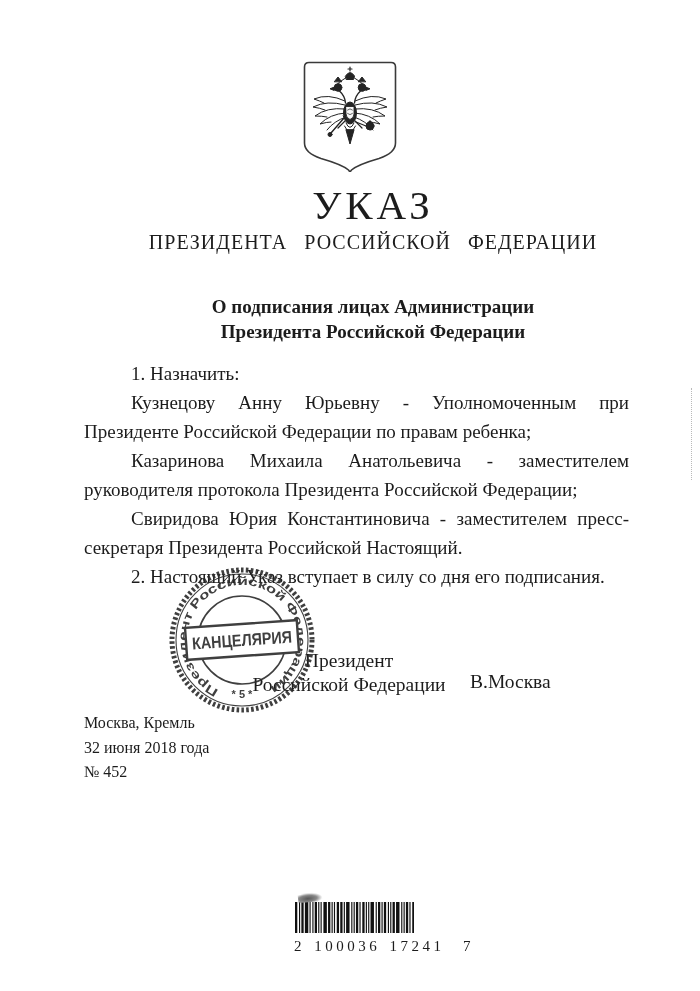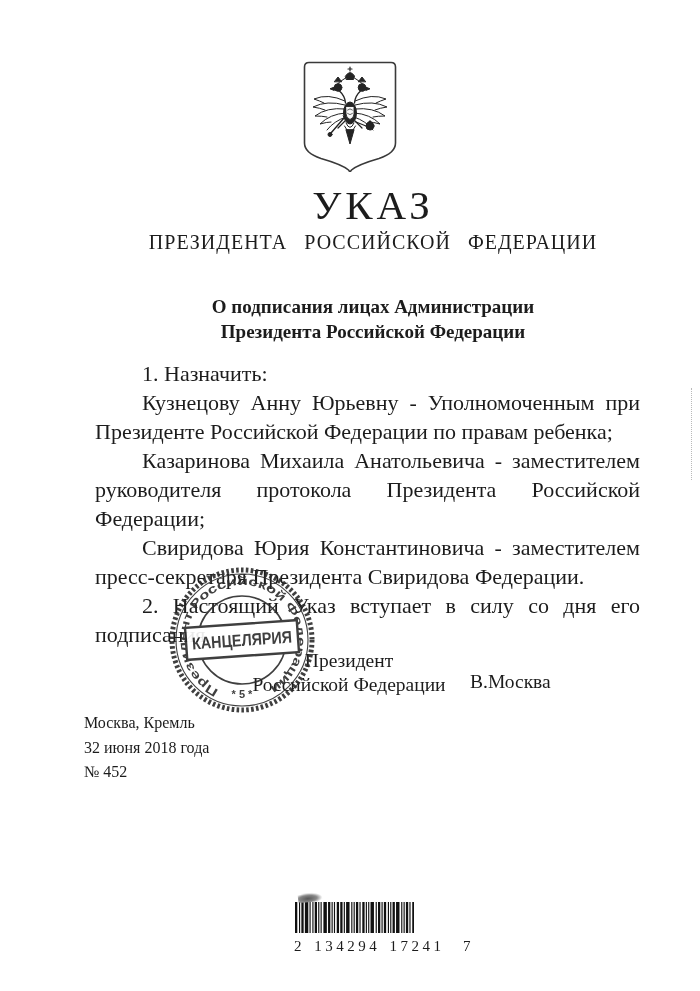--- a/index.html
+++ b/index.html
@@ -21,21 +21,21 @@
   .issuer{
     position:absolute;left:0;top:231px;width:100%;
     text-align:center;font-size:20px;letter-spacing:1px;word-spacing:11px;
   }
   .subject{
     position:absolute;left:0;top:294px;width:100%;
     text-align:center;font-weight:bold;font-size:19px;line-height:25px;
   }
   .body-text{
     position:absolute;left:84px;top:359px;width:545px;
-    font-size:22px;line-height:29px;margin-left:11px;
+    font-size:19px;line-height:29px;
   }
   .body-text p{
     margin:0;text-indent:47px;
     text-align:justify;text-align-last:left;
   }
   .sig-title{
     position:absolute;left:238px;top:649px;width:222px;
     text-align:center;font-size:19.5px;line-height:24px;z-index:1;
   }
   .sig-name{
@@ -108,21 +108,21 @@
   <div class="issuer">ПРЕЗИДЕНТА РОССИЙСКОЙ ФЕДЕРАЦИИ</div>
   <div class="subject">
     <div>О подписания лицах Администрации</div>
     <div>Президента Российской Федерации</div>
   </div>
 
   <div class="body-text">
     <p>1.&nbsp;Назначить:</p>
     <p>Кузнецову Анну Юрьевну - Уполномоченным при Президенте Российской Федерации по правам ребенка;</p>
     <p>Казаринова Михаила Анатольевича - заместителем руководителя протокола Президента Российской Федерации;</p>
-    <p>Свиридова Юрия Константиновича - заместителем пресс-секретаря Президента Свиридова Федерации.</p>
+    <p>Свиридова Юрия Константиновича - заместителем пресс-секретаря Президента Российской Настоящий.</p>
     <p>2.&nbsp;Настоящий Указ вступает в силу со дня его подписания.</p>
   </div>
 
   <div class="sig-title">
     <div>Президент</div>
     <div>Российской Федерации</div>
   </div>
   <div class="sig-name">В.Москва</div>
 
   <div class="stamp">
@@ -187,17 +187,17 @@
         <rect x="98.54999999999998" y="0" width="2.3" height="31" fill="#111"></rect>
         <rect x="102.04999999999998" y="0" width="3.4499999999999997" height="31" fill="#111"></rect>
         <rect x="107.19999999999999" y="0" width="1.15" height="31" fill="#111"></rect>
         <rect x="109.54999999999998" y="0" width="1.15" height="31" fill="#111"></rect>
         <rect x="111.89999999999998" y="0" width="2.3" height="31" fill="#111"></rect>
         <rect x="115.39999999999998" y="0" width="1.15" height="31" fill="#111"></rect>
         <rect x="118.24999999999997" y="0" width="2.3" height="31" fill="#111"></rect>
         <rect x="121.74999999999997" y="0" width="2.3" height="31" fill="#111"></rect>
         <rect x="125.24999999999997" y="0" width="1.15" height="31" fill="#111"></rect>
       </svg>
-    <div class="digits">2 134294 17241  7</div>
+    <div class="digits">2 100036 17241  7</div>
   </div>
 
   <div class="scan-artifact"></div>
 </div>
 
 </body></html>

